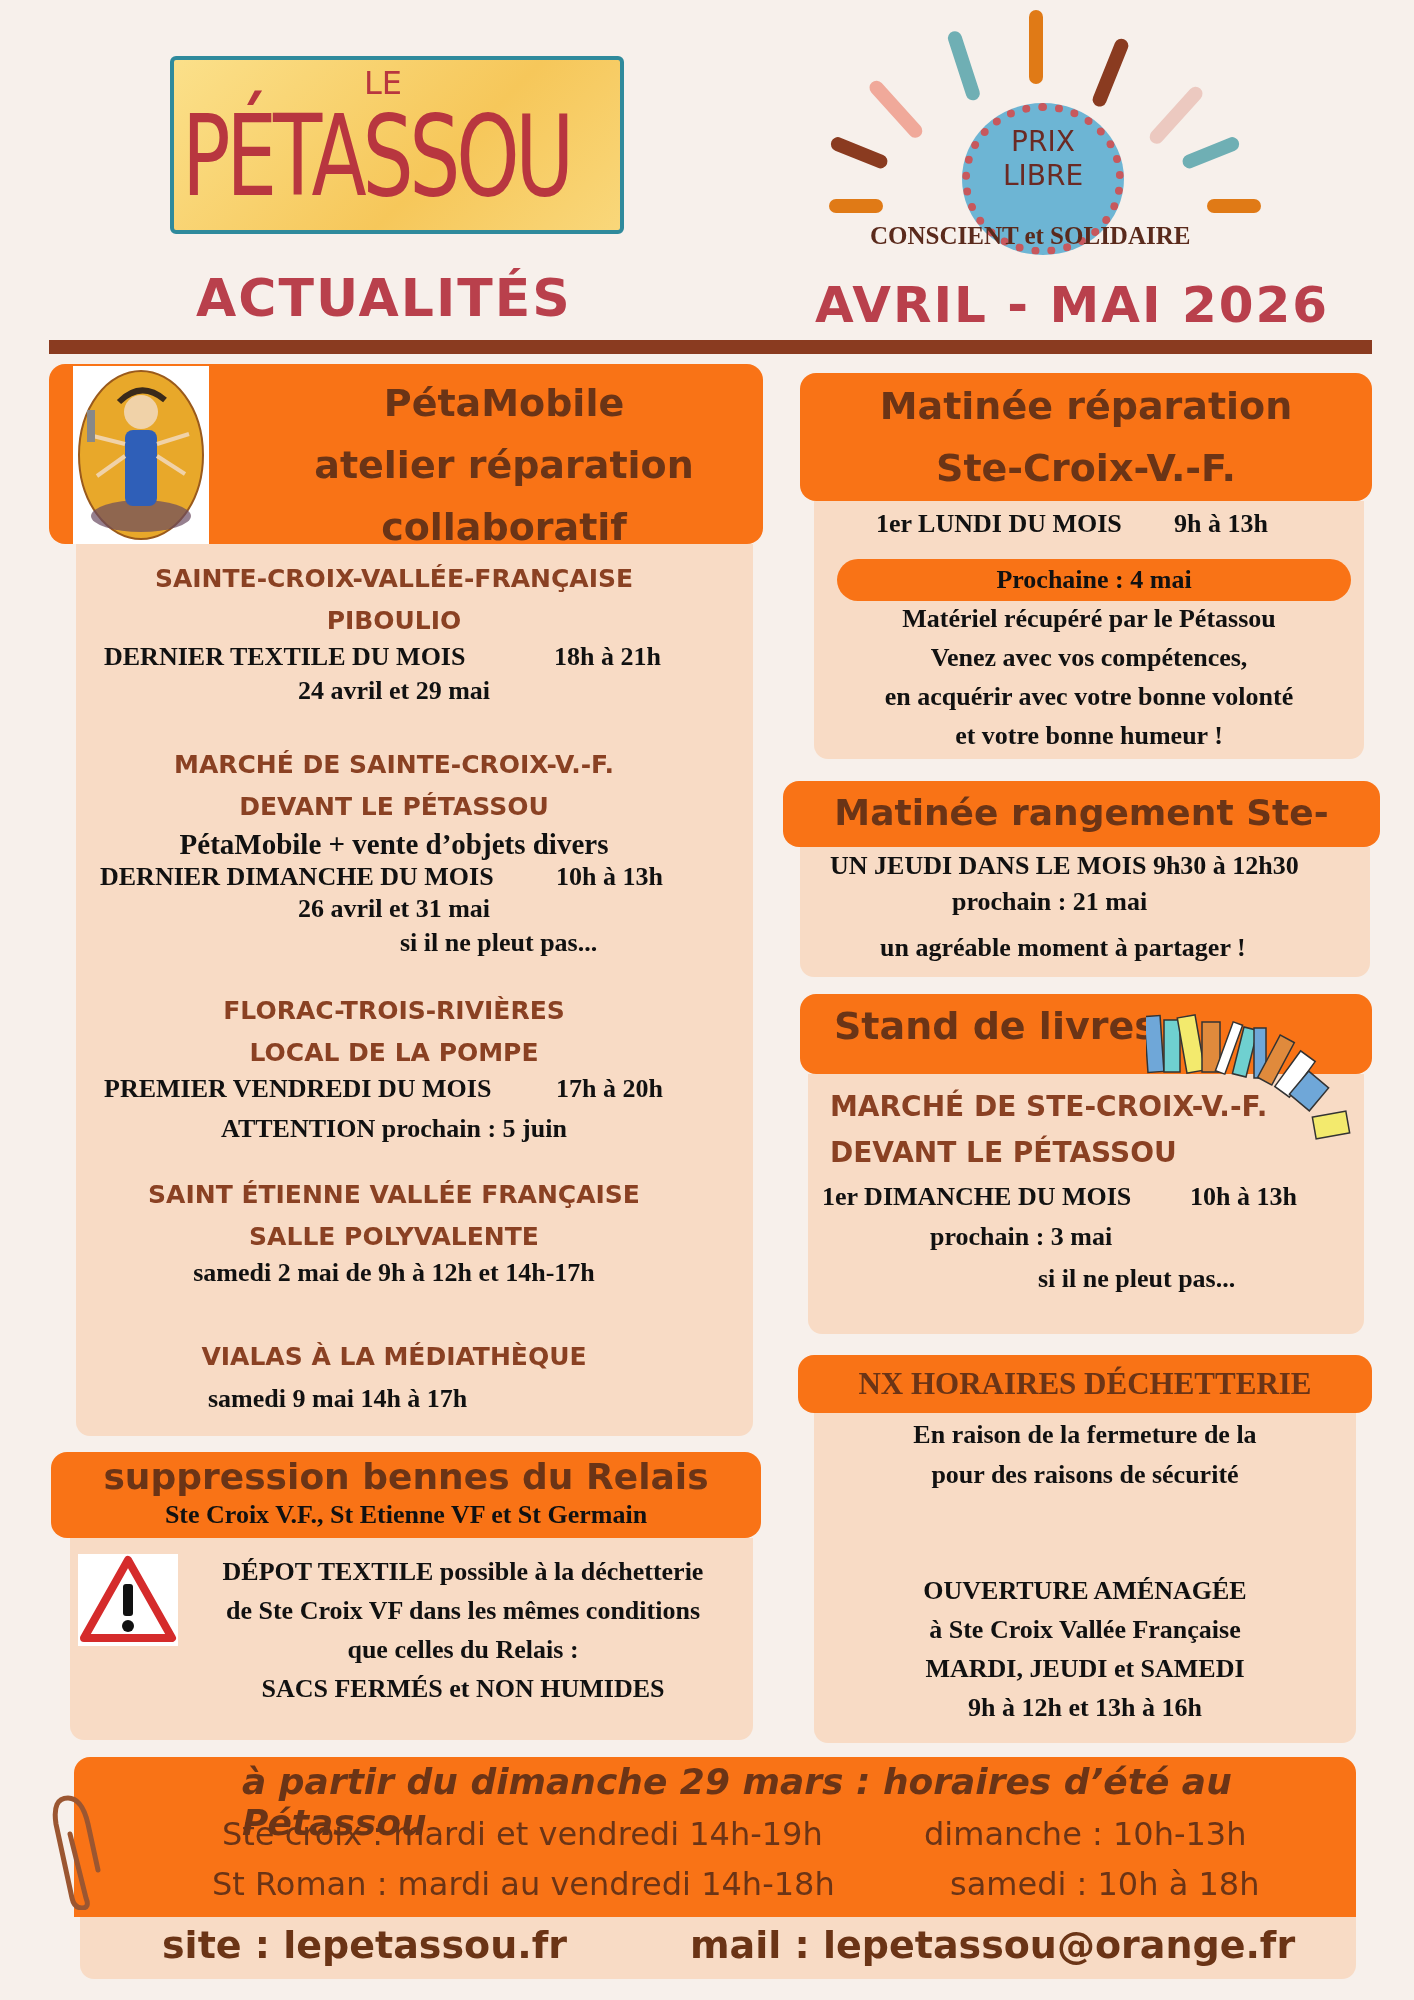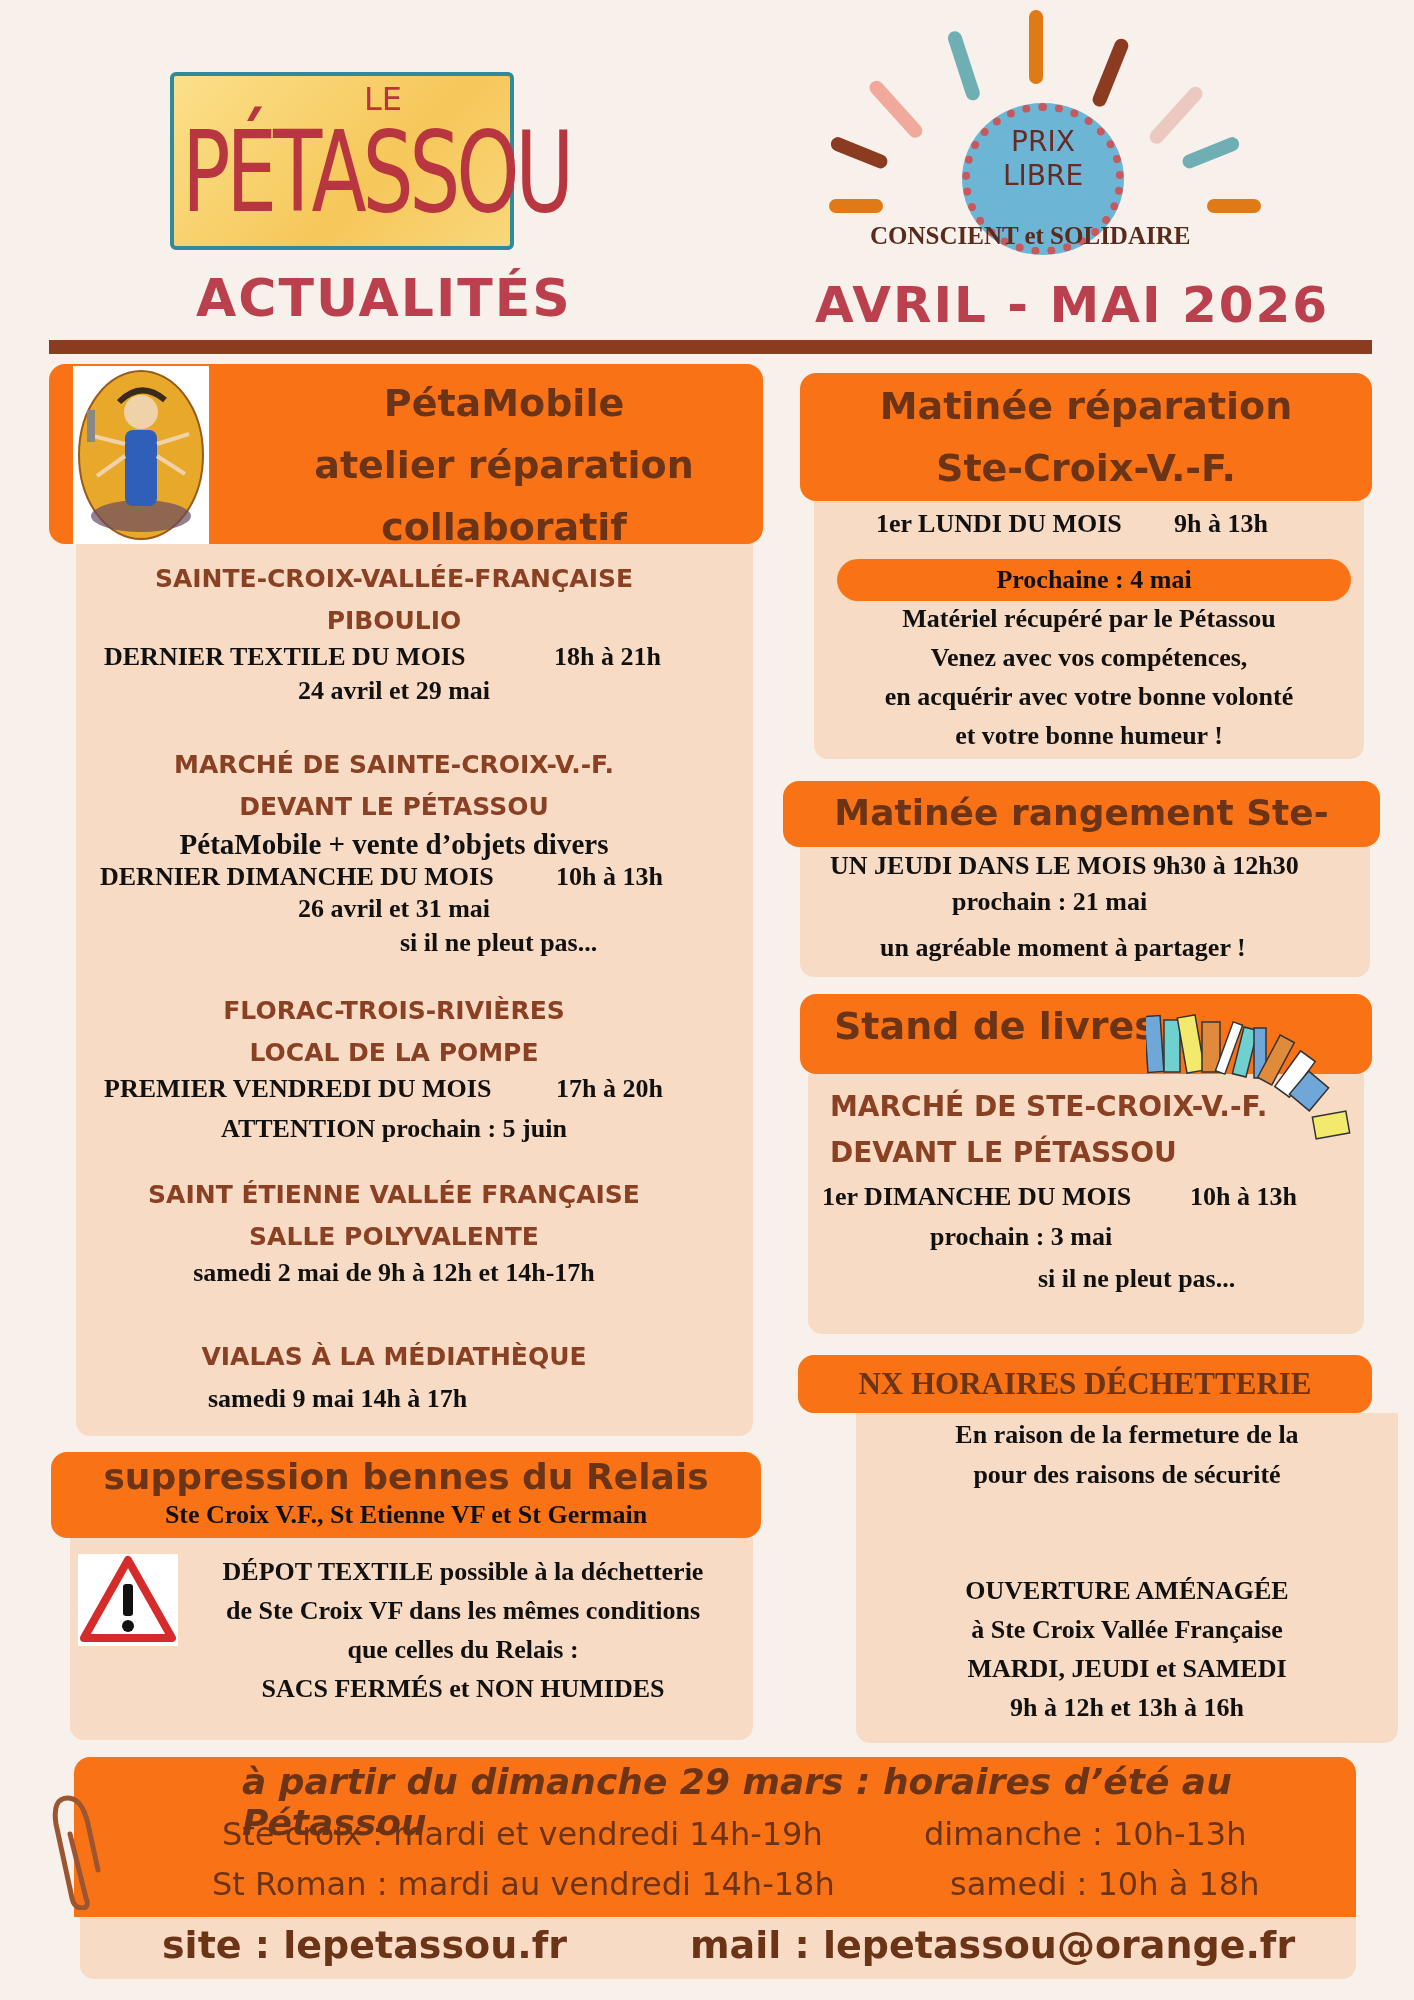--- a/index.html
+++ b/index.html
@@ -15,21 +15,21 @@
 
   .title-sans { font-family: "DejaVu Sans", sans-serif; font-weight: bold; color: #6b3416; }
   .loc { font-family: "DejaVu Sans", sans-serif; font-weight: bold; color: #8a4123; font-size: 25px; letter-spacing: 0px; }
   .txt { font-family: "Liberation Serif", serif; font-weight: bold; color: #111; font-size: 26px; }
 
   .header-title { font-family: "DejaVu Sans", sans-serif; font-weight: bold; color: #b9404c; letter-spacing: 2px; }
 
   .rule { left: 49px; top: 340px; width: 1323px; height: 14px; background: #8a3b20; }
 
   
-  .logo { left: 170px; top: 72px; width: 344px; height: 178px; background: linear-gradient(135deg,#fbe08a,#f6c75a 60%,#f9d77a); border: 4px solid #2f8a9c; border-radius: 6px; }
+  .logo { left: 170px; top: 56px; width: 454px; height: 178px; background: linear-gradient(135deg,#fbe08a,#f6c75a 60%,#f9d77a); border: 4px solid #2f8a9c; border-radius: 6px; }
   .logo-le { left: 190px; top: 4px; font-size: 32px; color: #b8363f; font-family: "DejaVu Sans", sans-serif; }
   .logo-name { left: 8px; top: 26px; font-size: 112px; line-height: 140px; color: #b8363f; font-family: "DejaVu Sans", sans-serif; letter-spacing: -6px; transform: scaleX(0.72); transform-origin: left top; white-space: nowrap; }
 
   
   .ray { position: absolute; width: 14px; border-radius: 7px; transform-origin: 50% 100%; }
   .sun { left: 962px; top: 103px; width: 162px; height: 152px; border-radius: 50%; background: #6db5d4; border: 8px dotted #c7585d; }
   .sun-text { font-family: "DejaVu Sans", sans-serif; color: #6a2a24; font-size: 28px; line-height: 34px; text-align: center; }
 
   .illus { background: #fff; }
   .footer-txt { font-family: "DejaVu Sans", sans-serif; font-weight: bold; color: #6b3416; }
@@ -195,21 +195,21 @@
     <rect x="92" y="22" width="14" height="48" fill="#6fd0d0" stroke="#333" stroke-width="1.5" transform="rotate(14 99 46)"></rect>
     <rect x="108" y="22" width="12" height="50" fill="#6fa7d8" stroke="#333" stroke-width="1.5"></rect>
     <rect x="122" y="30" width="16" height="48" fill="#e08a3c" stroke="#333" stroke-width="1.5" transform="rotate(28 130 54)"></rect>
     <rect x="140" y="46" width="18" height="44" fill="#fff" stroke="#333" stroke-width="1.5" transform="rotate(36 149 68)"></rect>
     <rect x="150" y="70" width="26" height="30" fill="#6fa7d8" stroke="#333" stroke-width="1.5" transform="rotate(40 163 85)"></rect>
     <rect x="168" y="108" width="34" height="22" fill="#f3ea6d" stroke="#333" stroke-width="1.5" transform="rotate(-10 185 119)"></rect>
   </svg>
 </div>
 
 <div class="abs band serif center" style="left:798px; top:1355px; width:574px; height:58px; font-size:31px; line-height:58px; color:#6b3416;">NX HORAIRES DÉCHETTERIE</div>
-<div class="abs panel" style="left:814px; top:1413px; width:542px; height:330px; border-top-left-radius:0; border-top-right-radius:0;margin-left:42px;">
+<div class="abs panel" style="left:814px; top:1413px; width:542px; height:330px; border-top-left-radius:0; border-top-right-radius:0;">
   <div class="abs txt center" style="left:0; top:2px; width:542px; line-height:40px;">
     <div>En raison de la fermeture de la</div>
     <div>pour des raisons de sécurité</div>
   </div>
   <div class="abs txt center" style="left:0; top:158px; width:542px; line-height:39px;">
     <div>OUVERTURE AMÉNAGÉE</div>
     <div>à Ste Croix Vallée Française</div>
     <div>MARDI, JEUDI et SAMEDI</div>
     <div>9h à 12h et 13h à 16h</div>
   </div>

